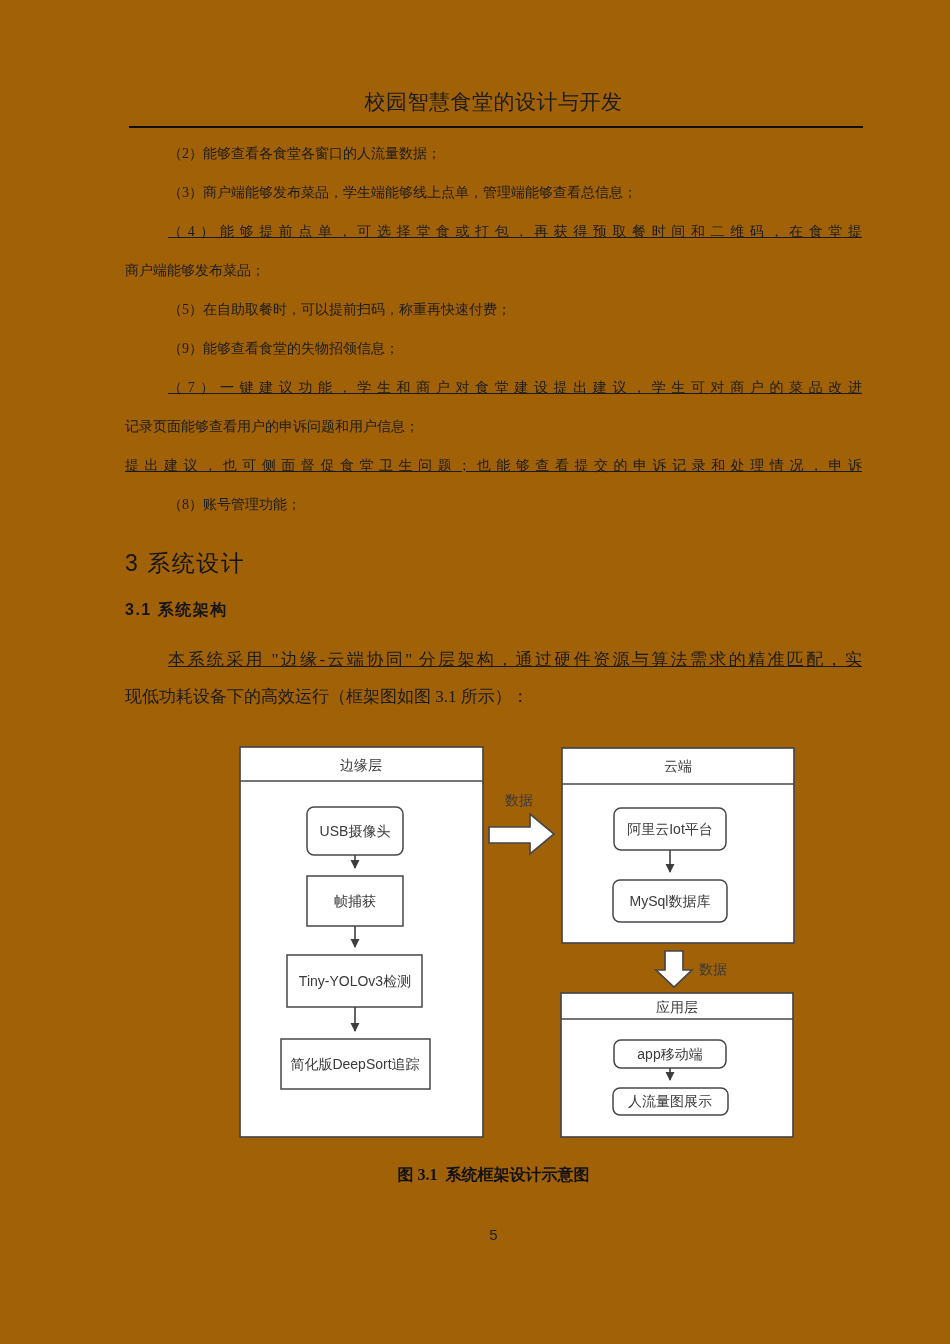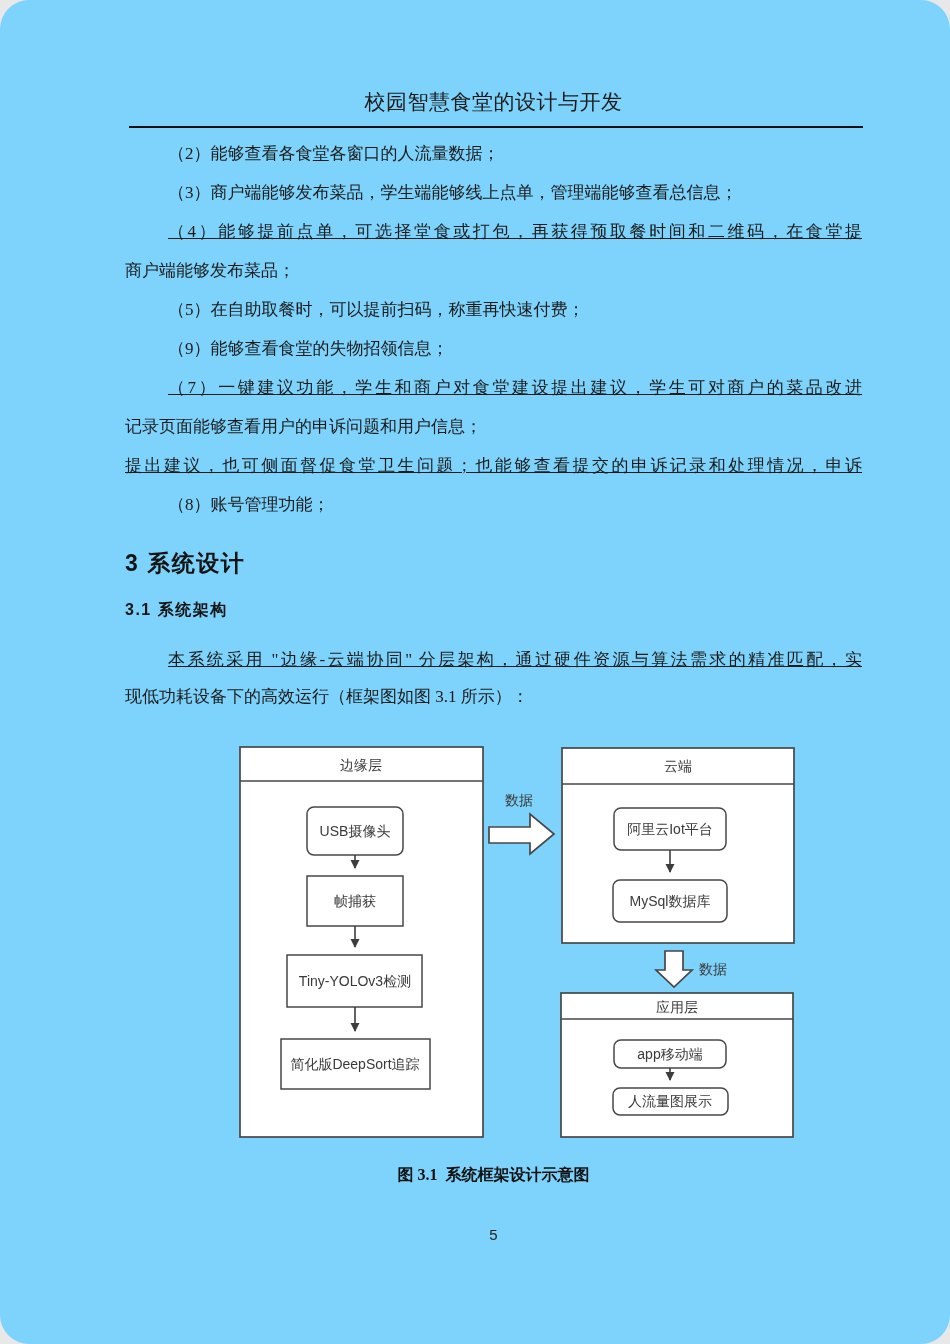--- a/index.html
+++ b/index.html
@@ -1,43 +1,43 @@
 <!DOCTYPE html>
 <html><head>
 <meta charset="utf-8">
 <style>
   html,body{margin:0;padding:0;background:#e8e8e8;}
   .page{
-    position:relative;width:950px;height:1344px;background:#7dd3fc;
+    position:relative;width:950px;height:1344px;background:#a16207;
     margin:0 auto;overflow:hidden;
-    font-family:"Liberation Serif","DejaVu Serif",serif;color:#1b1b1b;border-radius:29px;
+    font-family:"Liberation Serif","DejaVu Serif",serif;color:#1b1b1b;
   }
   .doc-title{
     position:absolute;top:88px;left:125px;width:737px;
     text-align:center;font-size:21px;letter-spacing:.5px;white-space:nowrap;
   }
   .header-rule{
     position:absolute;top:126px;left:129px;width:734px;height:0;
     border-top:2px solid #101010;
   }
   .body-block{
     position:absolute;top:134px;left:125px;width:737px;
-    font-size:17px;line-height:39px;
+    font-size:14px;line-height:39px;
   }
   .intro-block{
     position:absolute;top:641px;left:125px;width:737px;
     font-size:17px;line-height:37px;
   }
   .line{height:inherit;white-space:nowrap;}
   .line.indent{padding-left:43px;}
   .line.stretch{white-space:normal;text-align:justify;text-align-last:justify;text-decoration:underline;}
   .h1{
     position:absolute;top:548px;left:125px;
     font-family:"Liberation Sans","DejaVu Sans",sans-serif;
-    font-weight:bold;font-size:23px;letter-spacing:1.5px;color:#141414;
+    font-weight:normal;font-size:23px;letter-spacing:1.5px;color:#141414;
   }
   .h2{
     position:absolute;top:600px;left:125px;
     font-family:"Liberation Sans","DejaVu Sans",sans-serif;
     font-weight:bold;font-size:16px;letter-spacing:1.5px;color:#141414;
   }
   .diagram{position:absolute;top:740px;left:0;}
   .diagram text{
     font-family:"Liberation Sans","DejaVu Sans",sans-serif;
     font-size:14px;fill:#3a3a3a;

